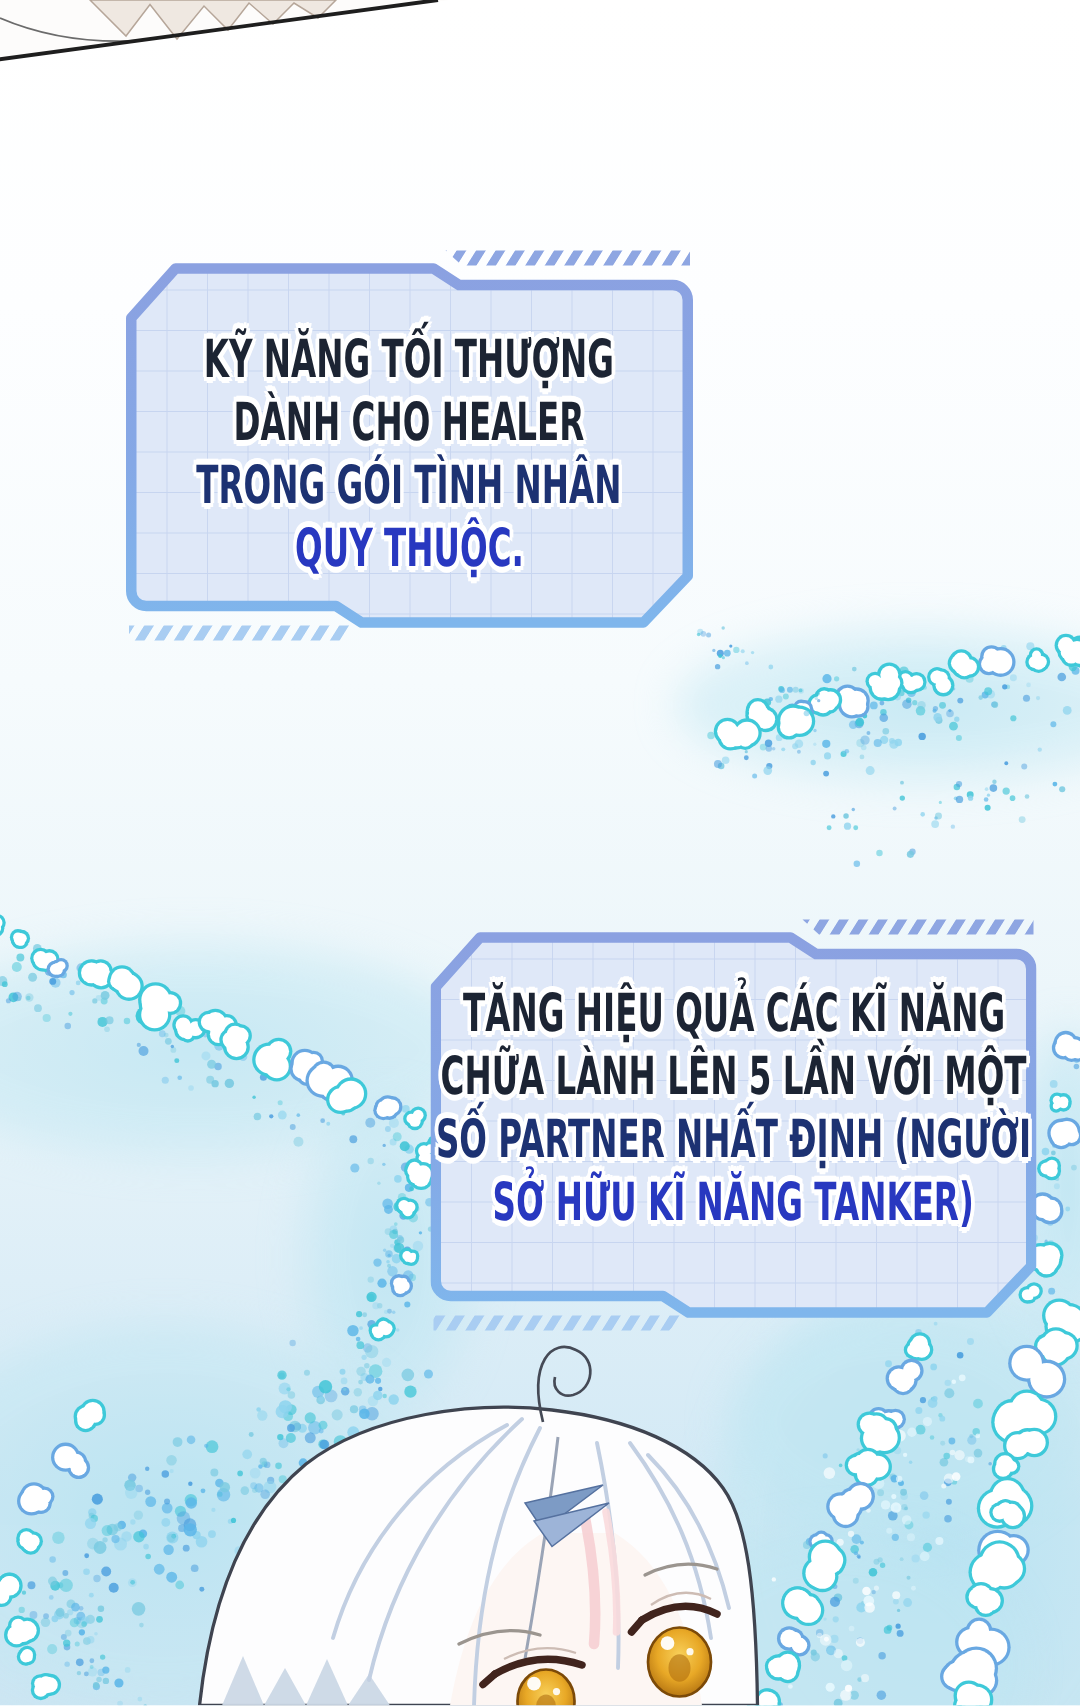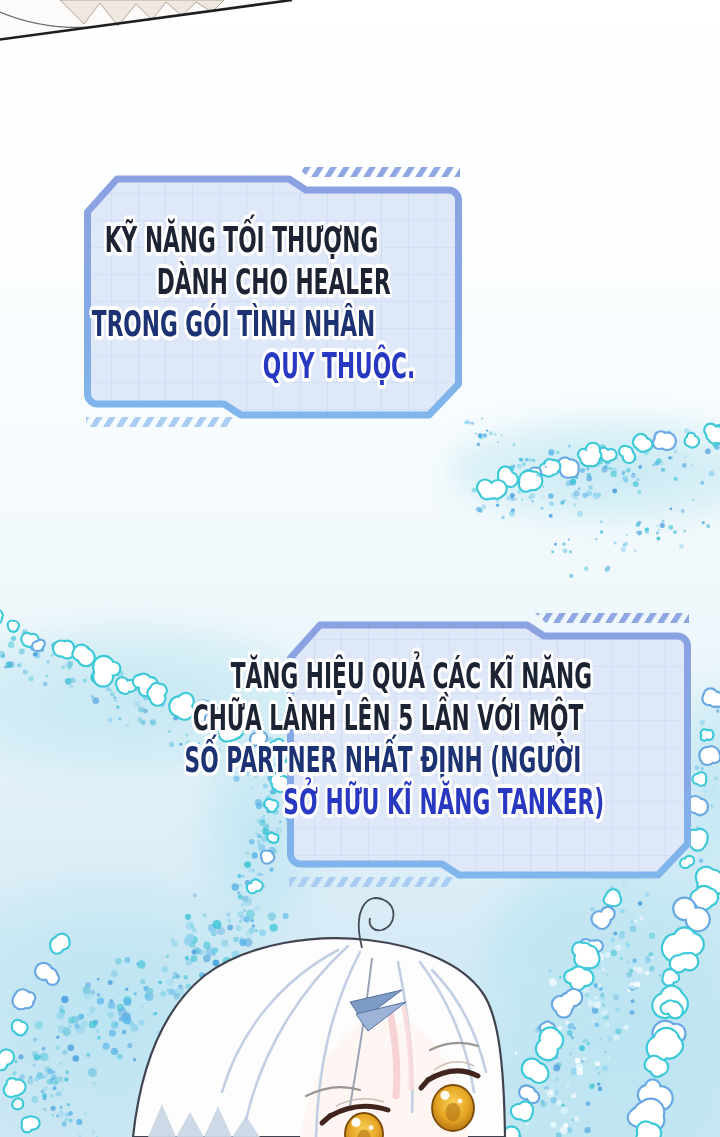--- a/index.html
+++ b/index.html
@@ -9,21 +9,21 @@
     background:
       radial-gradient(170px 60px at 615px 470px, rgba(190,232,245,.55), rgba(190,232,245,0) 70%),
       radial-gradient(200px 85px at 130px 700px, rgba(185,230,245,.5), rgba(185,230,245,0) 70%),
       radial-gradient(70px 120px at 258px 840px, rgba(180,228,244,.5), rgba(180,228,244,0) 70%),
       radial-gradient(190px 140px at 110px 1010px, rgba(165,222,242,.6), rgba(165,222,242,0) 70%),
       radial-gradient(170px 200px at 625px 1030px, rgba(160,220,242,.65), rgba(160,220,242,0) 70%),
       radial-gradient(50px 120px at 712px 790px, rgba(180,228,244,.5), rgba(180,228,244,0) 70%),
       linear-gradient(180deg,#ffffff 0%,#fdfeff 18%,#f6fbfd 40%,#ecf6fa 58%,#ddeef7 75%,#d2e9f5 88%,#cde6f3 100%);
   }
   .layer{position:absolute;left:0;top:0;}
-  .box-text{position:absolute; display:flex; flex-direction:column; align-items:flex-end; pointer-events:none;}
+  .box-text{position:absolute; display:flex; flex-direction:column; align-items:center; pointer-events:none;}
   .box-line{
     height:42px; display:flex; align-items:center; justify-content:center;
     white-space:nowrap; font-weight:bold; font-size:35px; letter-spacing:0px;
     transform:scaleX(0.62); transform-origin:center;
     text-shadow:
       -3px 0 0 #fff, 3px 0 0 #fff, 0 -3px 0 #fff, 0 3px 0 #fff,
       -2px -2px 0 #fff, 2px -2px 0 #fff, -2px 2px 0 #fff, 2px 2px 0 #fff,
       -4px 0 0 #fff, 4px 0 0 #fff, 0 4px 0 #fff, 0 -4px 0 #fff,
       -3px 3px 0 #fff, 3px 3px 0 #fff, -3px -3px 0 #fff, 3px -3px 0 #fff;
   }
@@ -1891,21 +1891,21 @@
              A 10,10 0 0 1 400.5,34 L 400.5,232 L 371,263
              L 172,263 L 155,252 L 13.5,252
              A 10,10 0 0 1 3.5,242 Z" fill="url(#gridb)"></path>
       <path d="M 3.5,46 L 33,13 L 240,13 L 257,24 L 390.5,24
              A 10,10 0 0 1 400.5,34 L 400.5,232 L 371,263
              L 172,263 L 155,252 L 13.5,252
              A 10,10 0 0 1 3.5,242 Z" fill="none" stroke="url(#gradb)" stroke-width="7" stroke-linejoin="round"></path>
       <path d="M 248,1 L 402,1 L 402,11 L 259,11 Z" fill="url(#htb)"></path>
       <path d="M 2,265 L 170,265 L 159,275 L 2,275 Z" fill="url(#hbb)"></path>
     </svg>
-  <div class="box-text" style="left:287px; top:655px; width:404px;padding-left:12px;">
+  <div class="box-text" style="left:287px; top:655px; width:404px;">
     <div class="box-line" style="color: rgb(28, 36, 51);">TĂNG HIỆU QUẢ CÁC KĨ NĂNG</div>
     <div class="box-line" style="color: rgb(28, 36, 51);">CHỮA LÀNH LÊN 5 LẦN VỚI MỘT</div>
     <div class="box-line" style="color: rgb(29, 50, 114);">SỐ PARTNER NHẤT ĐỊNH (NGƯỜI</div>
     <div class="box-line" style="color: rgb(40, 56, 192);">SỞ HỮU KĨ NĂNG TANKER)</div>
   </div>
 
   <svg id="character" class="layer" width="720" height="1137" viewBox="0 0 720 1137">
       <defs>
         <radialGradient id="eyeg" cx="0.5" cy="0.4" r="0.7">
           <stop offset="0" stop-color="#f8d05a"></stop>

